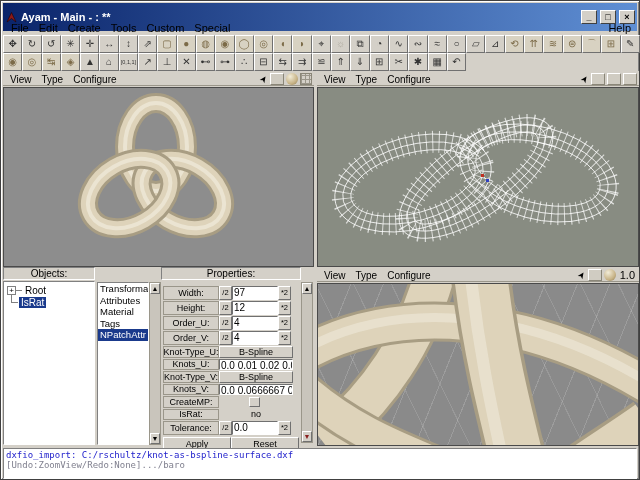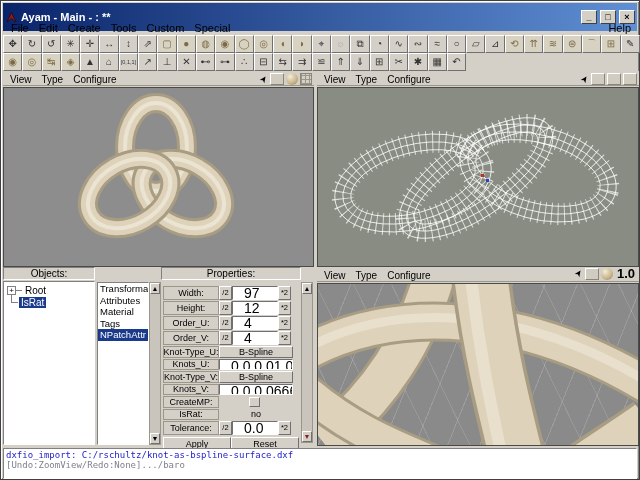--- a/index.html
+++ b/index.html
@@ -41,21 +41,21 @@
   .vp-menu{padding:0 5px;white-space:nowrap}
   .vp-icons{margin-left:auto;display:flex;align-items:center;gap:2px}
   .pin{font-size:9px;color:#000;display:inline-block;transform:rotate(-55deg);line-height:9px}
   .dimbox{width:14px;height:12px;border:1px solid;border-color:#fff #8a8678 #8a8678 #fff;
     background:#d0ccc2}
   .ballicon{width:12px;height:12px;border-radius:50%;
     background:radial-gradient(circle at 35% 30%,#f2ecd8,#c8b488 60%,#8d7a50)}
   .gridicon{width:12px;height:12px;border:1px solid #8a8678;background:#d4d0c8;
     background-image:repeating-linear-gradient(0deg,#9a968a 0 1px,transparent 1px 4px),
       repeating-linear-gradient(90deg,#9a968a 0 1px,transparent 1px 4px)}
-  .zoomlabel{font-size:13px;font-weight:bold;padding:0 2px}
+  .zoomlabel{font-size:11px;font-weight:normal;padding:0 2px}
   .vp-canvas{position:absolute;left:0;right:0;top:16px;bottom:0;border:1px solid #4a4a4a;overflow:hidden}
   #vp-tl{left:2px;top:70px;width:311px;height:196px}
   #vp-tr{left:316px;top:70px;width:322px;height:196px}
   #vp-br{left:316px;top:266px;width:322px;height:179px}
   #vp-tl .vp-canvas{background:var(--canvas-left)}
   #vp-tr .vp-canvas{background:var(--canvas-right)}
   #vp-br .vp-canvas{background-color:var(--canvas-persp);
     background-image:repeating-linear-gradient(112deg,rgba(255,255,255,.16) 0 1px,transparent 1px 30px),
       repeating-linear-gradient(64deg,rgba(255,255,255,.13) 0 1px,transparent 1px 34px)}
   svg{display:block}
@@ -96,21 +96,21 @@
   
   #props{position:absolute;left:160px;top:266px;width:140px;height:179px}
   .prows{position:absolute;top:19px;left:2px;right:2px}
   .prow{display:flex;align-items:stretch;margin-bottom:1px}
   .r-spin{height:14px}.r-small{height:11.5px}
   .plabel{width:56px;font-size:9px;display:flex;align-items:center;justify-content:center;
     border:1px solid #9a968a;background:var(--chrome);white-space:nowrap;overflow:hidden}
   .pbtn{width:13px;font-size:7.5px;text-align:center;border:1px solid;
     border-color:#fff #707070 #707070 #fff;background:var(--chrome);line-height:12px}
   .pentry{width:46px;background:#fff;border:1px solid;border-color:#707070 #fff #fff #707070;
-    font-size:14px;padding:0 11px;line-height:12px;white-space:nowrap;overflow:hidden}
+    font-size:10px;padding:0 1px;line-height:12px;white-space:nowrap;overflow:hidden}
   .pentry.wide,.pmenu{width:74px}
   .pmenu{font-size:9px;text-align:center;border:1px solid;border-color:#fff #707070 #707070 #fff;
     background:var(--chrome);line-height:10px}
   .pcheck{width:11px;height:10px;margin:1px 0 0 30px;border:1px solid;
     border-color:#fff #707070 #707070 #fff;background:var(--chrome)}
   .pstatic{font-size:9px;line-height:11px;width:74px;text-align:center}
   .pbuttons{display:flex;height:13px;margin-top:2px}
   .pbuttons button{flex:1;font-size:9px;border:1px solid;border-color:#fff #707070 #707070 #fff;
     background:var(--chrome);font-family:"Liberation Sans",sans-serif}
   

